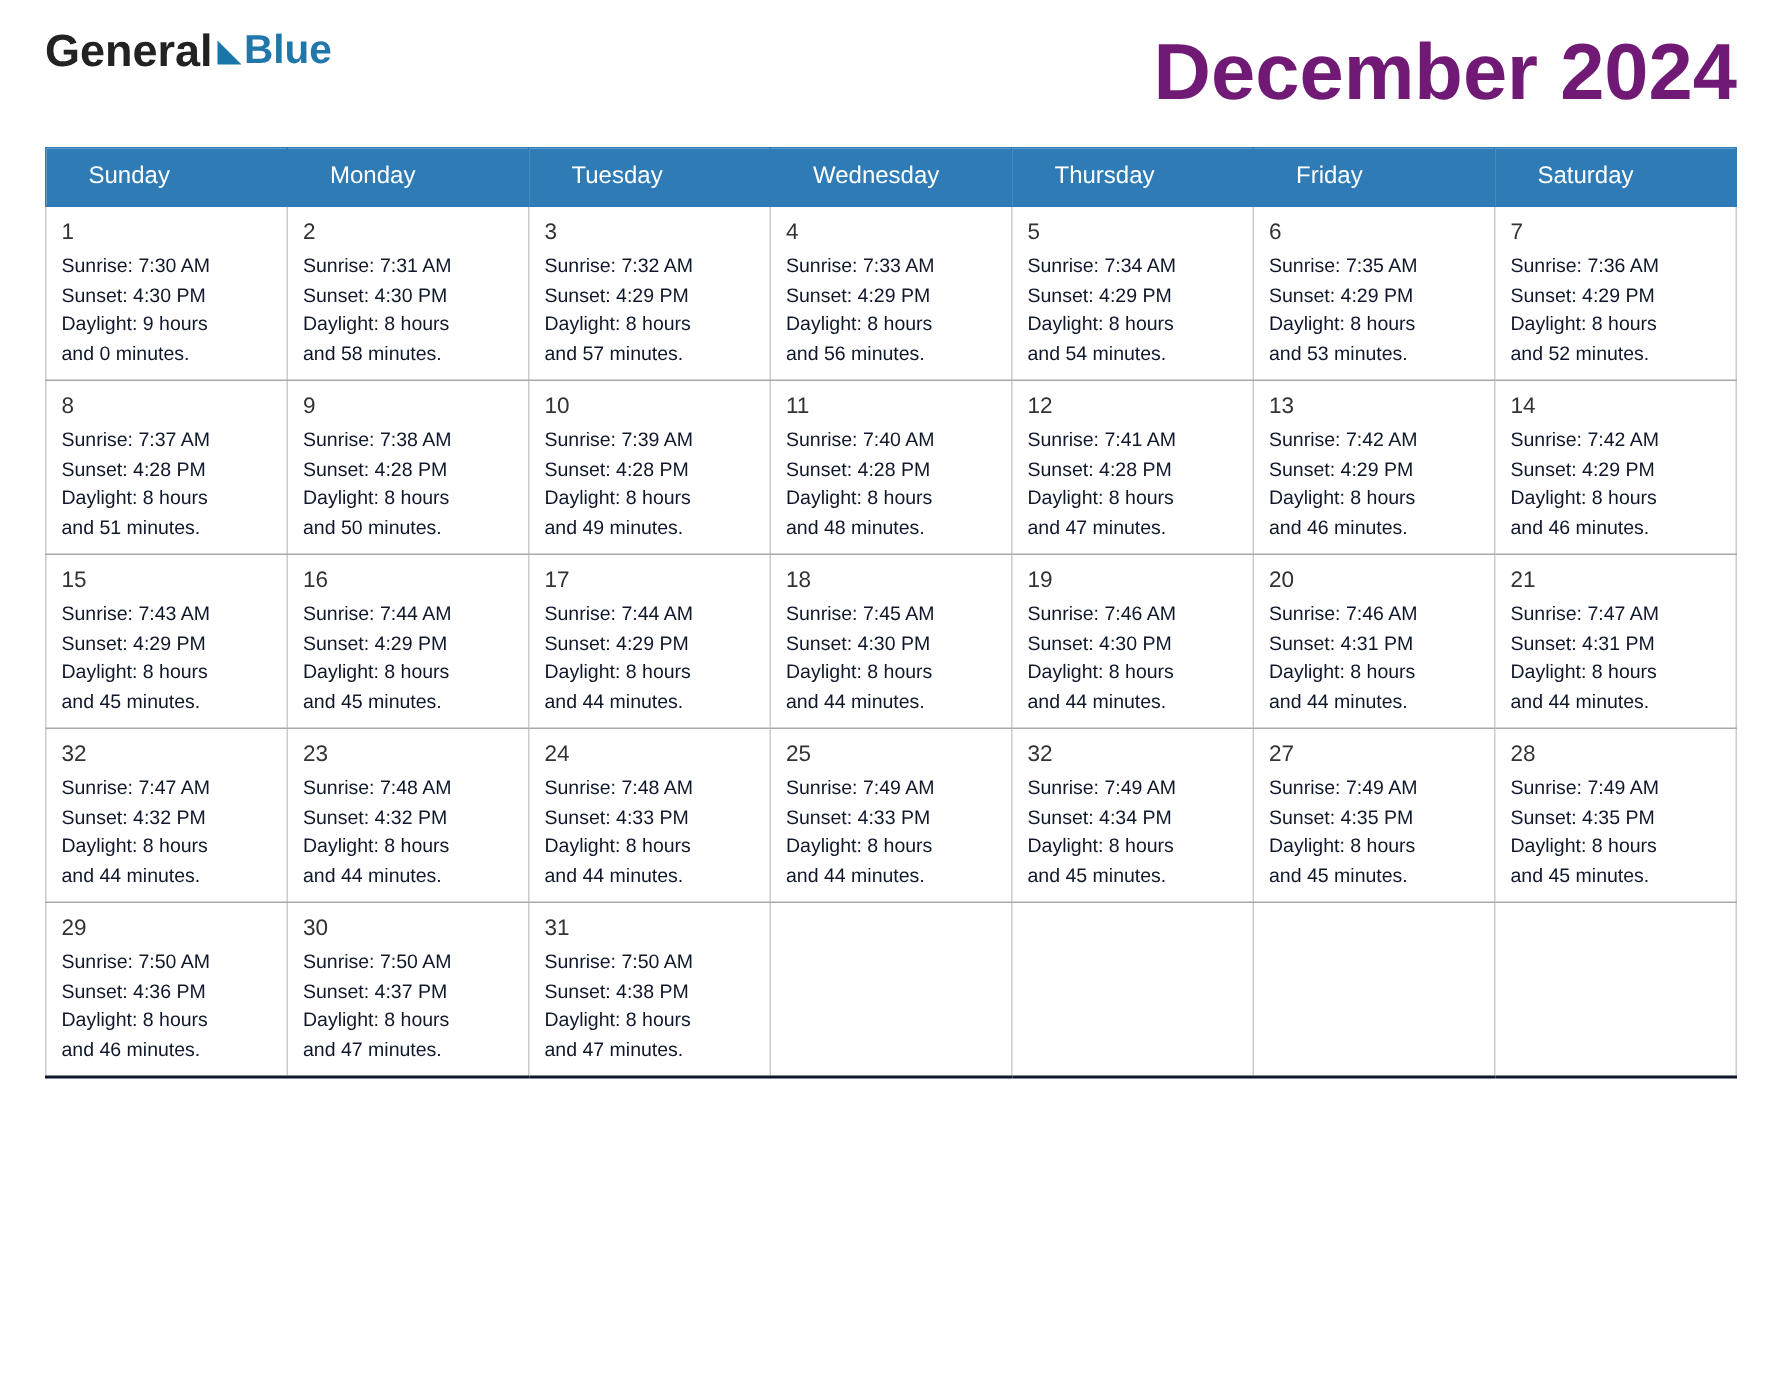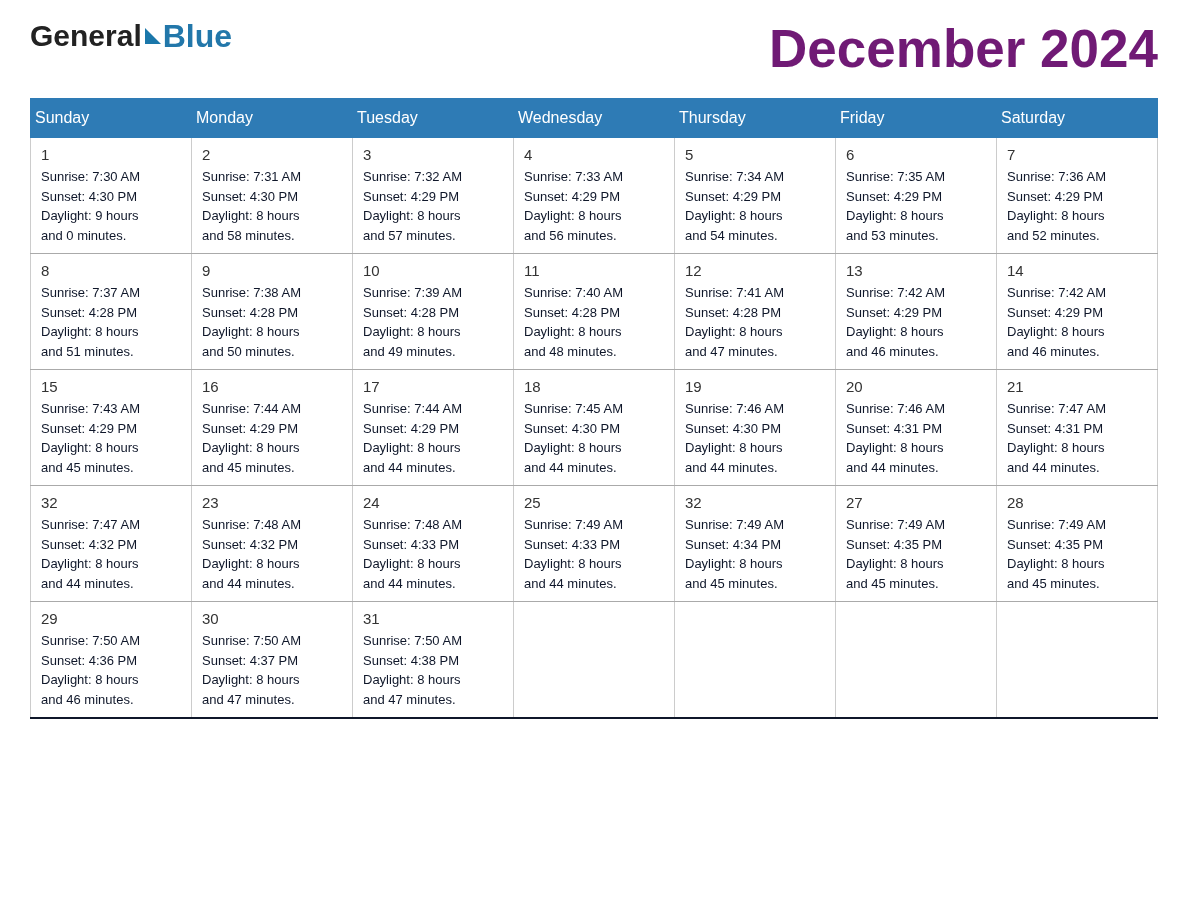--- a/index.html
+++ b/index.html
@@ -39,21 +39,21 @@
       width: 100%;
       border-collapse: collapse;
       border: 1px solid #aaa;
     }
 
     .calendar-table th {
       background-color: #2e7bb5;
       color: #fff;
       font-size: 16px;
       font-weight: normal;
-      padding: 10px 4px;
+      padding: 10px 28px;
       text-align: left;
       border: 1px solid #2e7bb5;
     }
 
     .calendar-table td {
       vertical-align: top;
       padding: 8px 10px;
       border: 1px solid #ccc;
       font-size: 13px;
       color: #333;
@@ -95,21 +95,21 @@
     .logo-row1 {
       display: flex;
       align-items: center;
       font-size: 30px;
       font-weight: bold;
       color: #222;
       line-height: 1;
     }
 
     .logo-row2 {
-      font-size: 32px;
+      font-size: 27px;
       font-weight: bold;
       color: #2277aa;
       margin-left: 2px;
       line-height: 1;
     }
 
     .arrow-icon {
       display: inline-block;
       width: 0;
       height: 0;

